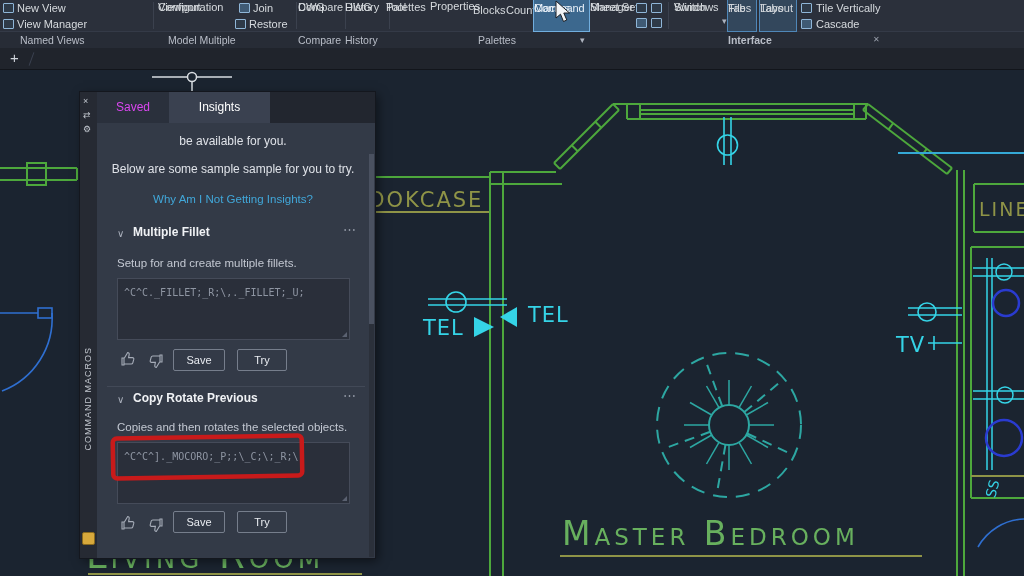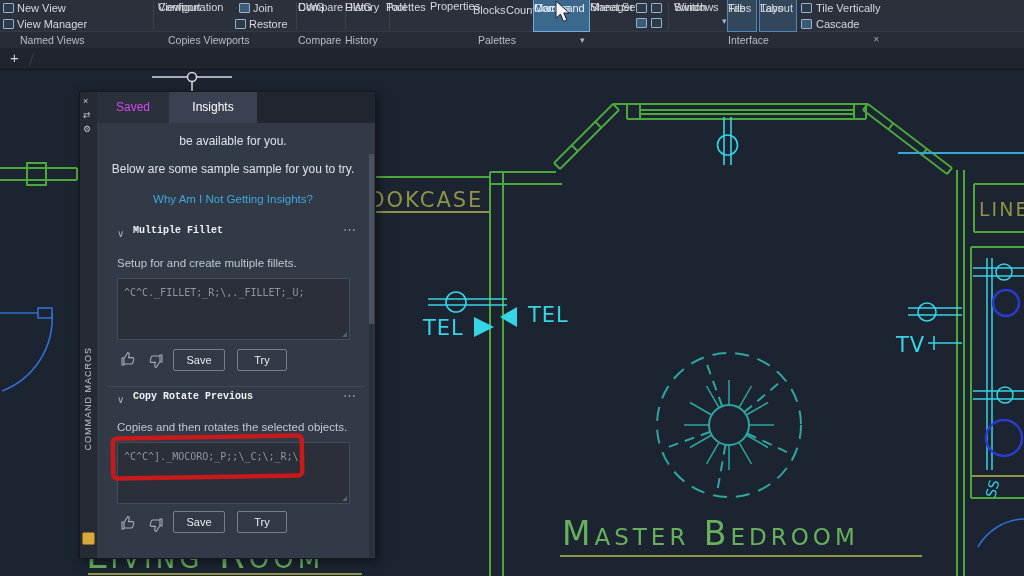--- a/index.html
+++ b/index.html
@@ -50,26 +50,26 @@
   #strip{width:17px;background:#262a33;position:relative;color:#c3c8d0;}
   #strip .sicon{position:absolute;left:3px;font-size:9px;line-height:10px;}
   #strip .vlabel{position:absolute;left:3px;top:255px;writing-mode:vertical-rl;
     transform:rotate(180deg);font-size:9px;letter-spacing:1px;color:#c3c8d0;white-space:nowrap;}
   #strip .bulb{position:absolute;left:2px;top:440px;width:13px;height:13px;background:#d8a93c;
     border-radius:2px;border:1px solid #8a6a1e;}
   #pbody{flex:1;background:#333a47;position:relative;color:#dfe2e8;font-size:12px;}
   #ptabs{height:31px;background:#22262f;display:flex;}
   .ptab{height:31px;line-height:31px;text-align:center;font-size:12px;}
   .ptab.saved{width:72px;background:#2a303c;color:#d946ef;}
-  .ptab.insights{width:88px;background:#3a4150;color:#ffffff;}
+  .ptab.insights{width:101px;background:#3a4150;color:#ffffff;}
   #pcontent{position:absolute;left:0;top:31px;right:0;bottom:0;background:#333a47;}
   .centered{position:absolute;left:6px;right:12px;text-align:center;}
   #plink{color:#41a7d9;font-size:11.5px;}
   .chev{position:absolute;color:#aab0bc;font-size:10px;}
-  .card-title{position:absolute;font-weight:bold;font-size:10px;color:#f0f2f5;font-family:Liberation Mono, monospace;}
+  .card-title{position:absolute;font-weight:bold;font-size:12px;color:#f0f2f5;}
   .dots{position:absolute;color:#aab0bc;font-size:13px;letter-spacing:1px;}
   .card-desc{position:absolute;color:#c3c8d2;font-size:11.5px;}
   .macro-box{position:absolute;left:20px;width:233px;height:62px;background:#2a2f3a;
     border:1px solid #454b59;color:#8e95a2;font-family:"DejaVu Sans Mono",monospace;
     font-size:10px;padding:8px 6px;overflow:hidden;}
   .macro-box::after{content:"";position:absolute;right:2px;bottom:2px;width:0;height:0;
     border-left:5px solid transparent;border-bottom:5px solid #5a6170;}
   .pbtn{position:absolute;height:22px;border:1px solid #767e8c;background:transparent;
     color:#e8ebf0;font-size:11px;text-align:center;line-height:20px;border-radius:2px;}
   .divider{position:absolute;left:10px;right:10px;height:1px;background:#424957;}
@@ -245,21 +245,21 @@
 
   <div class="two-line" style="left:158px;top:1px;width:82px;">
     <span>Viewport</span>
     <span>Configuration</span>
   </div>
   <span class="caret" style="left:241px;top:16px;">▾</span>
   <div class="mini-icon fill" style="left:239px;top:3px;"></div>
   <span style="left:253px;top:2px;">Join</span>
   <div class="mini-icon" style="left:235px;top:19px;"></div>
   <span style="left:249px;top:18px;">Restore</span>
-  <span class="grp-label" style="left:168px;top:34px;width:155px;">Copies Viewports</span>
+  <span class="grp-label" style="left:168px;top:34px;width:155px;">Model Multiple</span>
   <div class="vsep" style="left:296px;"></div>
 
   <div class="two-line" style="left:298px;top:1px;width:46px;">
     <span>DWG</span>
     <span>Compare</span>
   </div>
   <span class="grp-label" style="left:298px;top:34px;width:46px;">Compare</span>
   <div class="vsep" style="left:345px;"></div>
 
   <div class="two-line" style="left:345px;top:1px;width:42px;">
@@ -308,21 +308,21 @@
   <div class="ol-btn" style="left:759px;width:38px;">
     <div class="two-line" style="left:0;top:2px;width:36px;">
       <span>Layout</span>
       <span>Tabs</span>
     </div>
   </div>
   <div class="mini-icon" style="left:801px;top:3px;"></div>
   <span style="left:816px;top:2px;">Tile Vertically</span>
   <div class="mini-icon fill" style="left:801px;top:19px;"></div>
   <span style="left:816px;top:18px;">Cascade</span>
-  <span class="grp-label" style="left:728px;top:34px;width:84px;">Interface</span>
+  <span class="grp-label" style="left:728px;top:34px;width:84px;font-weight:bold;">Interface</span>
   <span style="left:873px;top:35px;font-size:8px;color:#9aa0ac;">✕</span>
 </div>
 
 <div id="tabbar">
   <span class="plus">+</span>
   <div class="slash"></div>
 </div>
 
 <div id="palette">
   <div id="strip">

